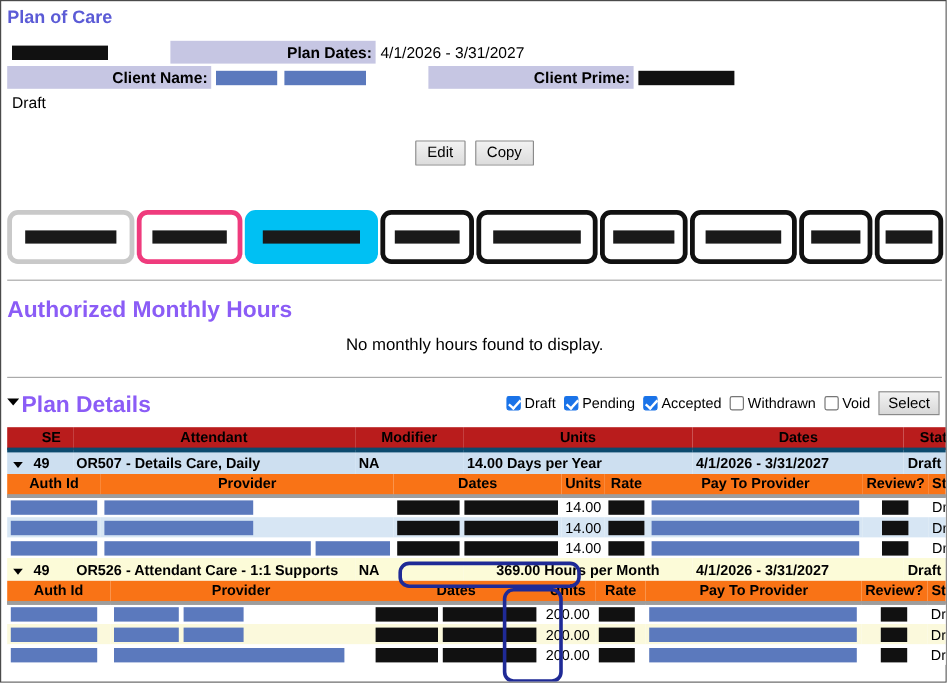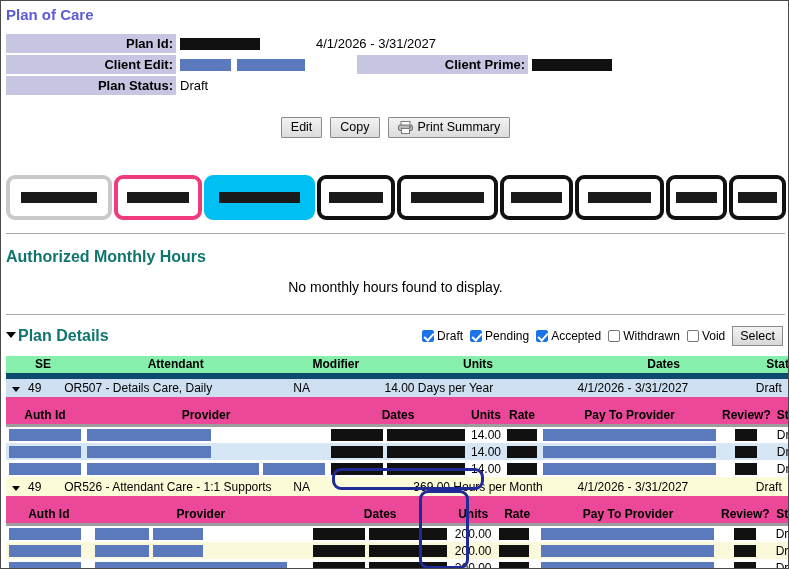--- a/index.html
+++ b/index.html
@@ -117,23 +117,23 @@
   }
   .tabbox .bar {
     background: #1a1a1a;
     height: 11px;
     width: 78%;
   }
 
   
   .sec-head {
     position: absolute;
-    font-size: 16px;
+    font-size: 19px;
     font-weight: bold;
-    color: #0f766e;
+    color: #8b5cf6;
   }
   .no-hours {
     position: absolute;
     left: 0; top: 278px;
     width: 789px;
     text-align: center;
     font-size: 14px;
     color: #000;
   }
   .hr-line {
@@ -189,53 +189,53 @@
   table.grid {
     position: absolute;
     left: 5px;
     width: 779px;
     border-collapse: collapse;
     font-size: 12px;
   }
   table.grid th {
     font-weight: bold;
     font-size: 12px;
-    border-bottom: 6px solid #0c4a6e;
+    border-bottom: 4px solid #0c4a6e;
     padding: 1px 3px 2px 3px;
-    background: #86efac;
+    background: #b91c1c;
     white-space: nowrap;
   }
   table.grid td {
     padding: 2px 3px;
     vertical-align: middle;
     white-space: nowrap;
   }
-  .lvl1 td { background: #cddff0; height: 19px; }
+  .lvl1 td { background: #cddff0; height: 19px; font-weight: bold; }
   .lvl1.yellow td { background: #fcfbd8; }
   .caret-cell { width: 18px; text-align:center; }
   .caret {
     display:inline-block;
     width:0;height:0;
     border-left:4px solid transparent;
     border-right:4px solid transparent;
     border-top:5px solid #000;
   }
 
   
   .subwrap { padding: 0 !important; background:#fff !important; }
   table.sub {
     width: 100%;
     border-collapse: collapse;
     font-size: 12px;
   }
   table.sub th {
     font-weight: bold;
     border-bottom: 3px solid #9d9d9d;
-    padding: 11px 3px 2px 3px;
-    background:#ec4899;
+    padding: 1px 3px 2px 3px;
+    background:#f97316;
   }
   table.sub td { height: 17px; padding: 1px 3px; }
   .row-a td { background: #ffffff; }
   .row-b1 td { background: #d7e6f4; }
   .row-b2 td { background: #fbf9dc; }
 
   .c-auth { width: 88px; }
   .c-prov { width: 225px; }
   .c-dates { width: 140px; }
   .c-units { width: 47px; text-align:center; }
@@ -258,70 +258,58 @@
 <body>
 
 <div id="page">
 
   <div class="page-title">Plan of Care</div>
 
   <div class="hdr">
 
     <div class="hdr-row">
       <div class="hdr-cell">
-        <div class="hdr-label lab-left">Plan Id:</div>
         <div class="hdr-value">
           <span class="rb" style="width:80px"></span>
         </div>
       </div>
       <div class="gap-mid"></div>
       <div class="hdr-cell">
+        <div class="hdr-label lab-right">Plan Dates:</div>
         <div class="hdr-value">4/1/2026 - 3/31/2027</div>
       </div>
     </div>
 
     <div class="hdr-row">
       <div class="hdr-cell">
-        <div class="hdr-label lab-left">Client Edit:</div>
+        <div class="hdr-label lab-left">Client Name:</div>
         <div class="hdr-value">
           <span class="rb-blue" style="width:51px"></span>
           <span class="rb-blue" style="width:68px"></span>
         </div>
       </div>
       <div class="gap-mid"></div>
       <div class="hdr-cell">
         <div class="hdr-label lab-right">Client Prime:</div>
         <div class="hdr-value">
           <span class="rb" style="width:80px"></span>
         </div>
       </div>
     </div>
 
     <div class="hdr-row">
       <div class="hdr-cell">
-        <div class="hdr-label lab-left">Plan Status:</div>
         <div class="hdr-value">Draft</div>
       </div>
     </div>
   </div>
 
   <div class="btnbar">
     <button class="btn">Edit</button>
     <button class="btn">Copy</button>
-    <button class="btn">
-      <span class="printer-icon">
-        <svg width="15" height="13" viewBox="0 0 15 13">
-          <rect x="3" y="0.5" width="9" height="4" fill="#fdfdfd" stroke="#7b7b7b"></rect>
-          <rect x="0.5" y="4" width="14" height="5.5" rx="1.5" fill="#b9b9b9" stroke="#6f6f6f"></rect>
-          <rect x="3.5" y="7.5" width="8" height="5" fill="#fafafa" stroke="#7b7b7b"></rect>
-          <rect x="11" y="5" width="2.2" height="1.6" fill="#6f6f6f"></rect>
-        </svg>
-      </span>
-      <span>Print Summary</span>
-    </button>
   </div>
 
   <div class="tabrow">
       <div class="tabbox" style="width: 106px; border-color: rgb(201, 201, 201); background: rgb(255, 255, 255);">
         <div class="bar"></div>
       </div>
       <div class="tabbox" style="width: 88px; border-color: rgb(239, 59, 125); background: rgb(255, 255, 255);">
         <div class="bar"></div>
       </div>
       <div class="tabbox" style="width: 111px; border-color: rgb(0, 192, 243); background: rgb(0, 192, 243);">

